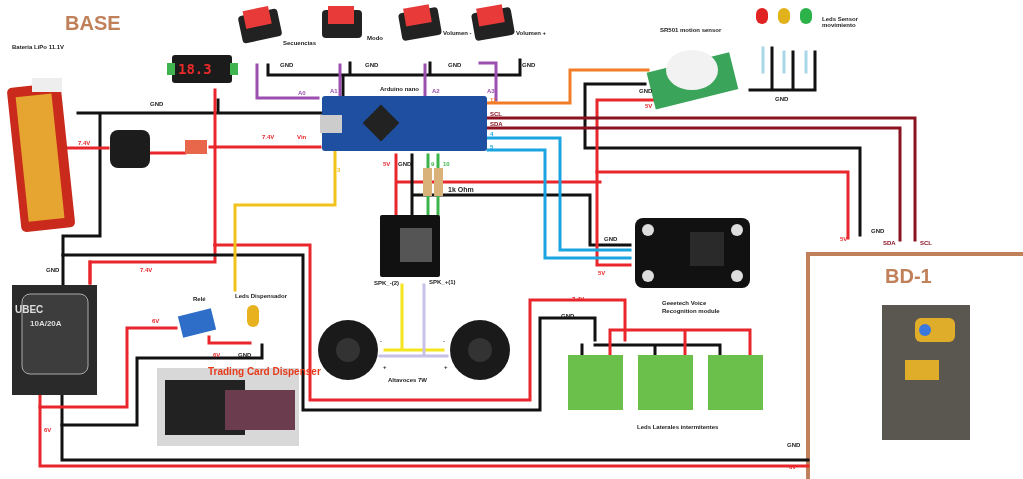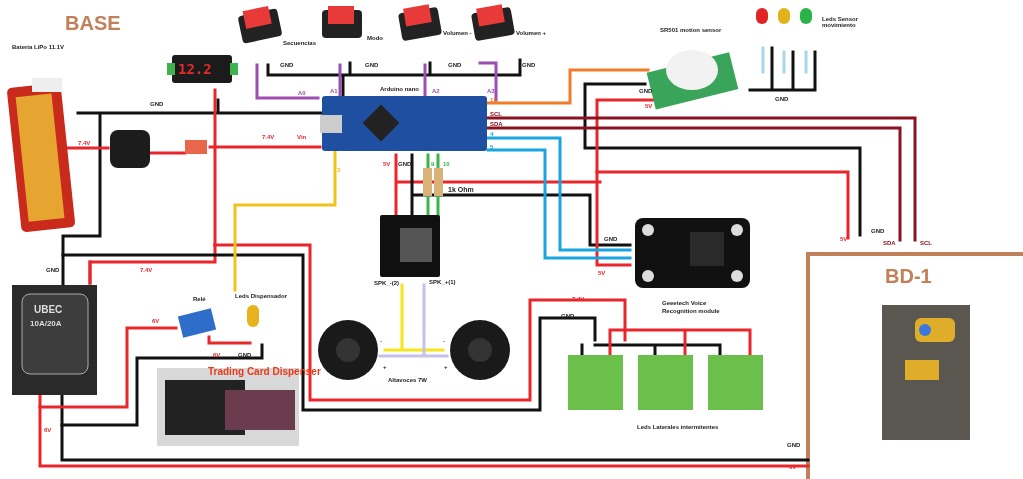--- a/index.html
+++ b/index.html
@@ -172,23 +172,23 @@
 <div class="lbl" style="left:448px;top:186px;font-size:7px;">1k Ohm</div>
 <div class="lbl" style="left:374px;top:280px;">SPK_-(2)</div>
 <div class="lbl" style="left:429px;top:279px;">SPK_+(1)</div>
 <div class="lbl" style="left:662px;top:300px;">Geeetech Voice</div>
 <div class="lbl" style="left:662px;top:308px;">Recognition module</div>
 <div class="lbl" style="left:193px;top:296px;">Relé</div>
 <div class="lbl" style="left:235px;top:293px;">Leds Dispensador</div>
 <div class="lbl" style="left:208px;top:367px;color:#e83a1a;font-size:10px;">Trading Card Dispenser</div>
 <div class="lbl" style="left:388px;top:377px;">Altavoces 7W</div>
 <div class="lbl" style="left:637px;top:424px;">Leds Laterales intermitentes</div>
-<div class="lbl" style="left:34px;top:305px;color:#ddd;font-size:10px;">UBEC</div>
+<div class="lbl" style="left:15px;top:305px;color:#ddd;font-size:10px;">UBEC</div>
 <div class="lbl" style="left:30px;top:320px;color:#ddd;font-size:8px;">10A/20A</div>
-<div class="lbl" style="left:178px;top:62px;color:#e82a2a;font-size:14px;font-family:'DejaVu Sans Mono',monospace;">12.2</div>
+<div class="lbl" style="left:178px;top:62px;color:#e82a2a;font-size:14px;font-family:'DejaVu Sans Mono',monospace;">18.3</div>
 
 <div class="lbl" style="left:150px;top:101px;">GND</div>
 <div class="lbl" style="left:280px;top:62px;">GND</div>
 <div class="lbl" style="left:365px;top:62px;">GND</div>
 <div class="lbl" style="left:448px;top:62px;">GND</div>
 <div class="lbl" style="left:522px;top:62px;">GND</div>
 <div class="lbl red" style="left:78px;top:140px;">7.4V</div>
 <div class="lbl red" style="left:262px;top:134px;">7.4V</div>
 <div class="lbl red" style="left:297px;top:134px;">Vin</div>
 <div class="lbl red" style="left:140px;top:267px;">7.4V</div>

